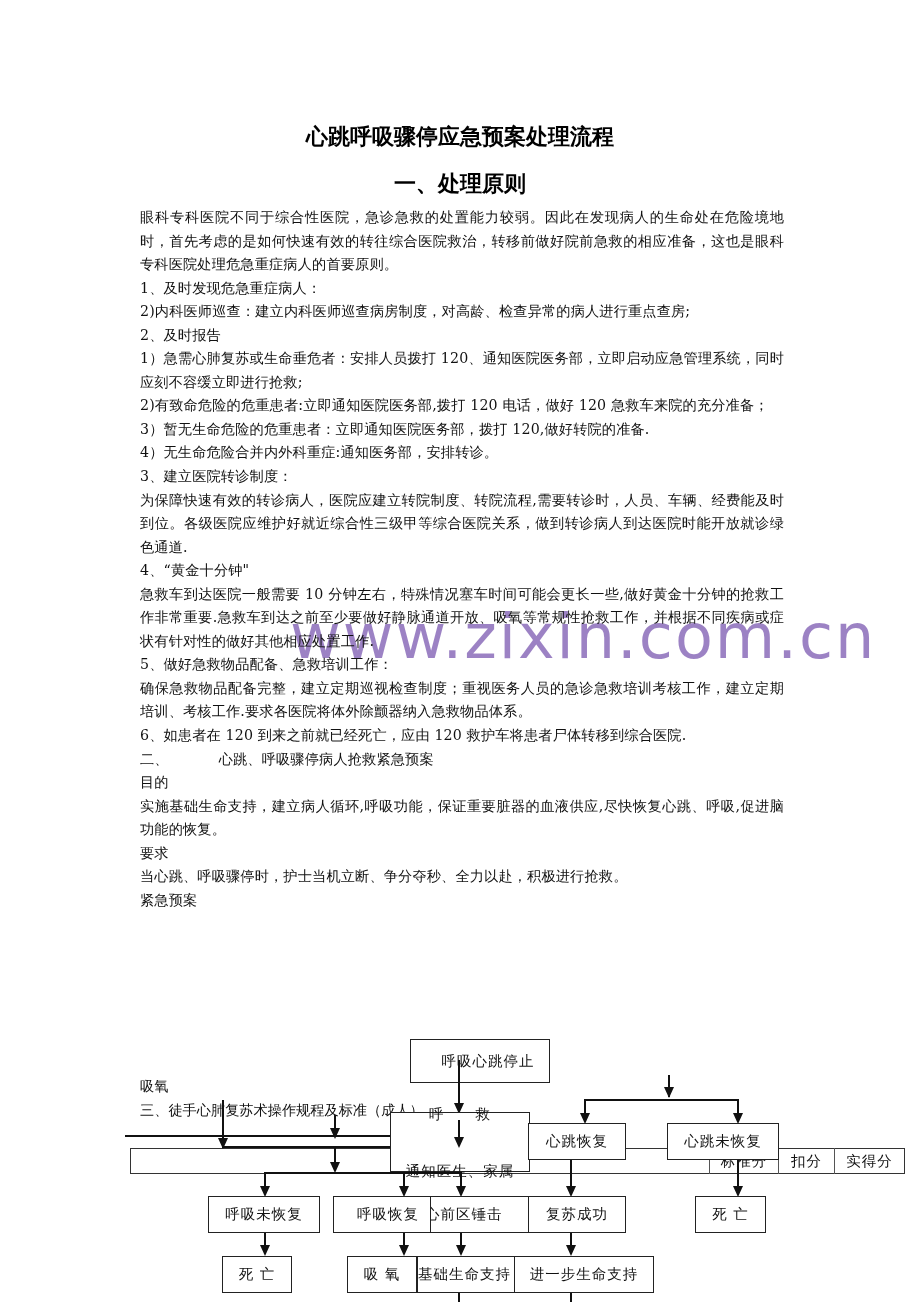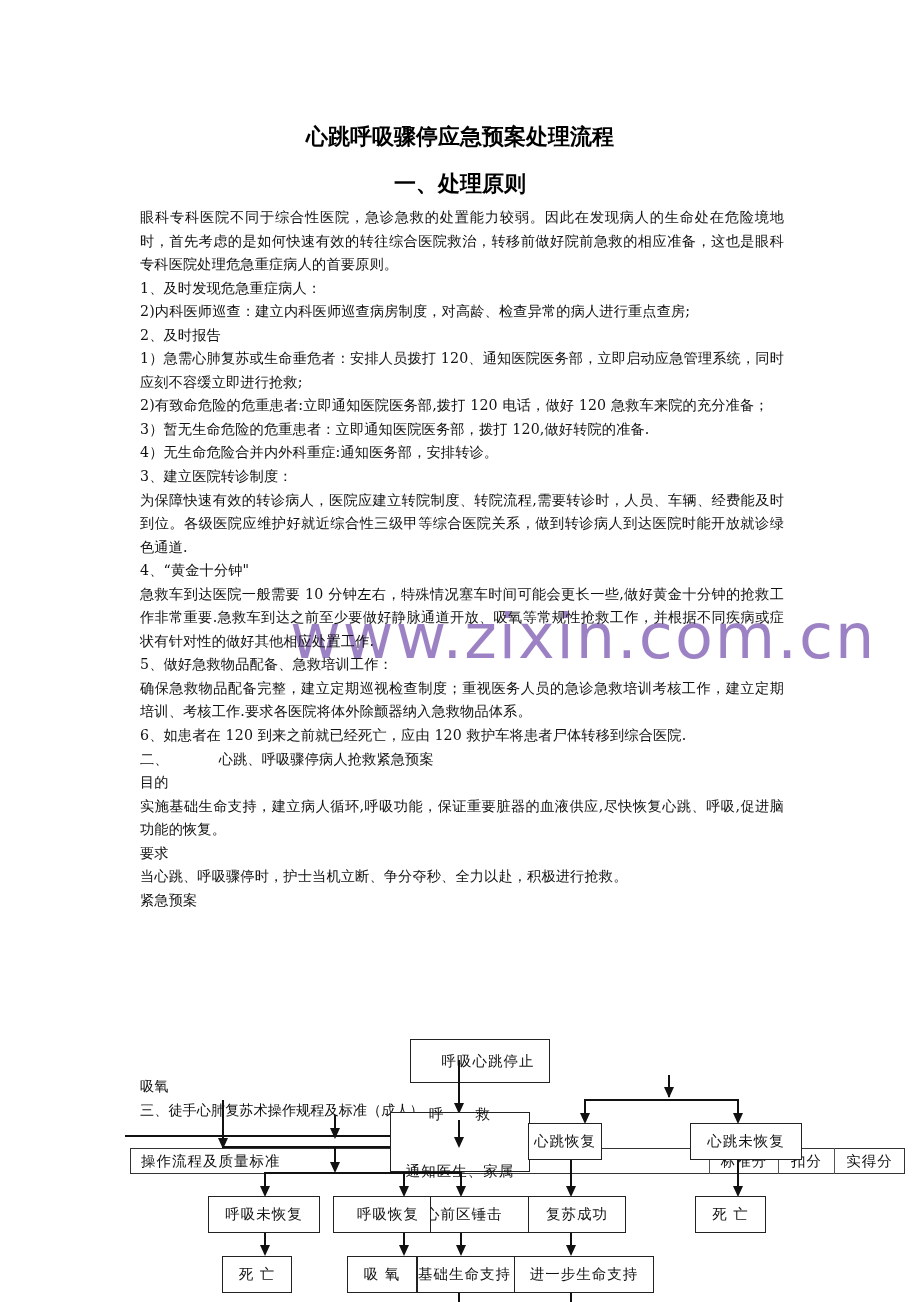--- a/index.html
+++ b/index.html
@@ -65,21 +65,20 @@
     <p class="wrap">实施基础生命支持，建立病人循环,呼吸功能，保证重要脏器的血液供应,尽快恢复心跳、呼吸,促进脑功能的恢复。</p>
     <p>要求</p>
     <p>当心跳、呼吸骤停时，护士当机立断、争分夺秒、全力以赴，积极进行抢救。</p>
     <p>紧急预案</p>
   </div>
 
   <div class="ftext" style="left:140px; top:1076px;">吸氧</div>
   <div class="ftext" style="left:140px; top:1100px;">三、徒手心肺复苏术操作规程及标准（成人）</div>
 
   <div class="tablerow"></div>
-  <div class="tcell first" style="left:131px; width:578px;">操作流程及质量标准</div>
   <div class="tcell" style="left:709px; width:69px;">标准分</div>
   <div class="tcell" style="left:778px; width:56px;">扣分</div>
   <div class="tcell" style="left:834px; width:70px;">实得分</div>
 
   <div class="fc">
 
     <div class="hline" style="left:125px; top:1135px; width:265px; height:1.5px;"></div>
 
     <div class="vline" style="left:222px; top:1100px; width:1.5px; height:44px;"></div>
     <div class="arrow" style="left:218px; top:1138px;"></div>
@@ -102,22 +101,22 @@
     <div class="arrow" style="left:454px; top:1137px;"></div>
 
     <div class="vline" style="left:668px; top:1075px; width:1.5px; height:22px;"></div>
     <div class="arrow" style="left:664px; top:1087px;"></div>
     <div class="hline" style="left:584px; top:1099px; width:154px; height:1.5px;"></div>
     <div class="vline" style="left:584px; top:1099px; width:1.5px; height:16px;"></div>
     <div class="arrow" style="left:580px; top:1113px;"></div>
     <div class="vline" style="left:737px; top:1099px; width:1.5px; height:16px;"></div>
     <div class="arrow" style="left:733px; top:1113px;"></div>
 
-    <div class="box" style="left:528px; top:1123px; width:74px; height:37px;">心跳恢复</div>
-    <div class="box" style="left:667px; top:1123px; width:112px; height:37px;margin-left:23px;">心跳未恢复</div>
+    <div class="box" style="left:528px; top:1123px; width:98px; height:37px;">心跳恢复</div>
+    <div class="box" style="left:667px; top:1123px; width:112px; height:37px;">心跳未恢复</div>
 
     <div class="hline" style="left:264px; top:1172px; width:198px; height:1.5px;"></div>
 
     <div class="vline" style="left:264px; top:1172px; width:1.5px; height:18px;"></div>
     <div class="arrow" style="left:260px; top:1186px;"></div>
     <div class="vline" style="left:403px; top:1172px; width:1.5px; height:18px;"></div>
     <div class="arrow" style="left:399px; top:1186px;"></div>
     <div class="vline" style="left:460px; top:1172px; width:1.5px; height:18px;"></div>
     <div class="arrow" style="left:456px; top:1186px;"></div>
     <div class="vline" style="left:570px; top:1160px; width:1.5px; height:30px;"></div>

